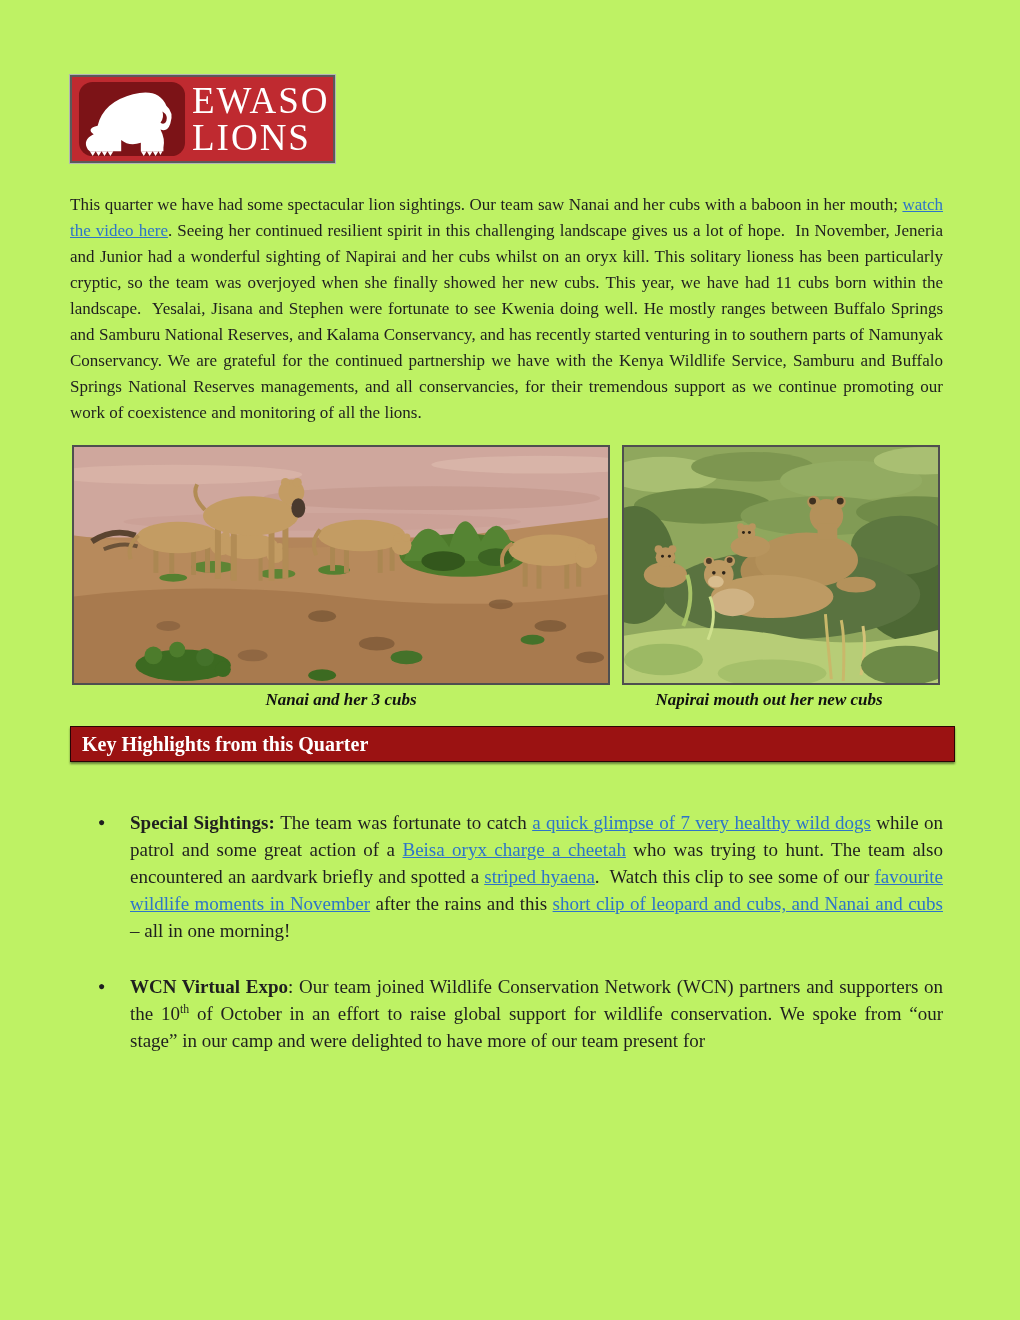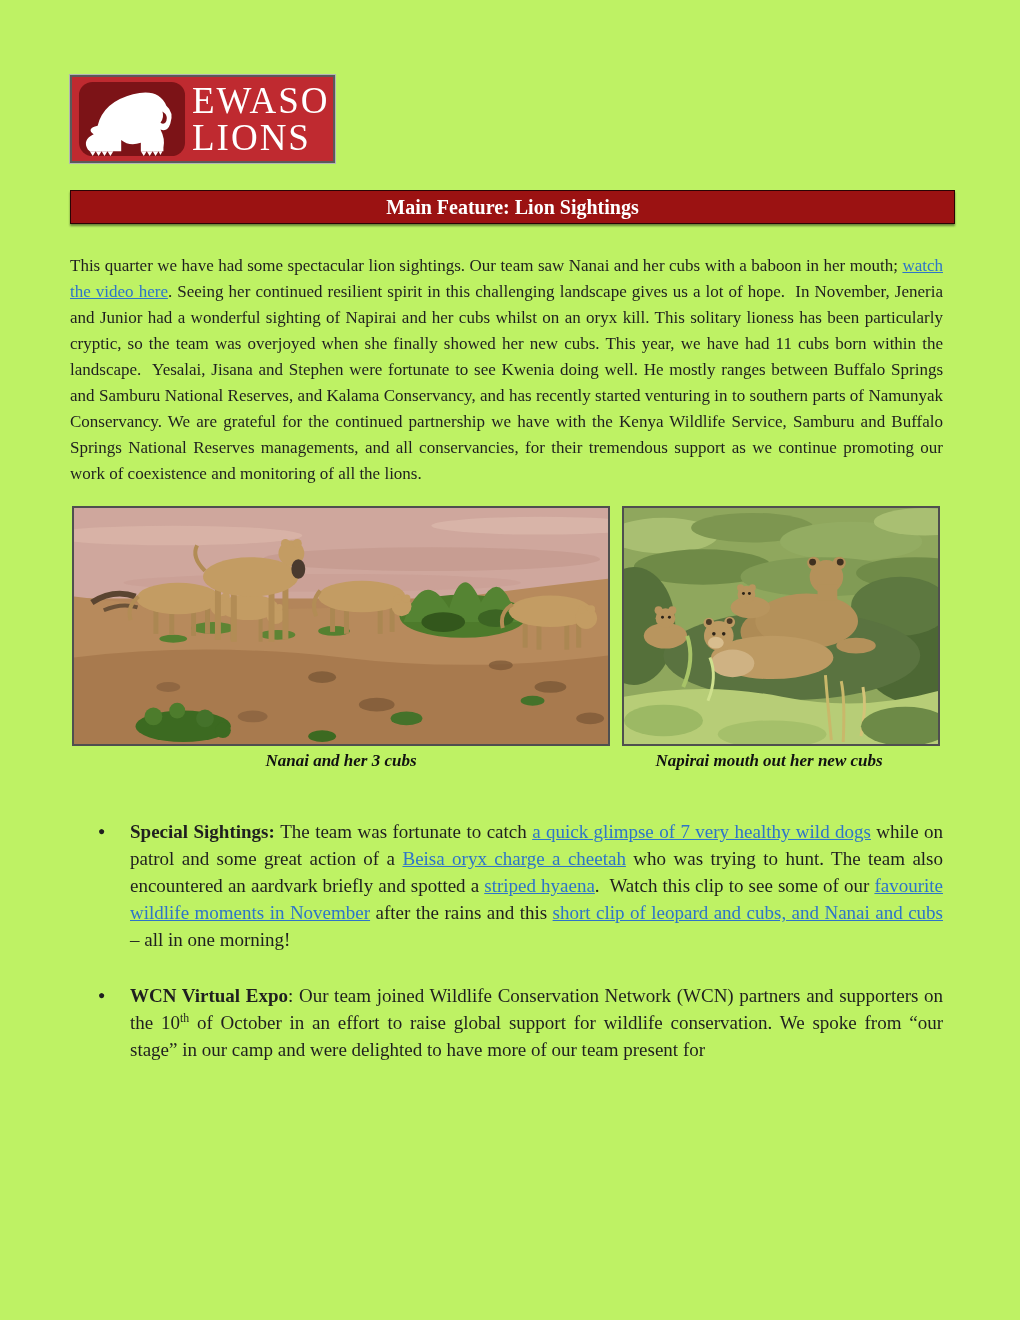--- a/index.html
+++ b/index.html
@@ -109,23 +109,20 @@
             <path style="fill:var(--logo-inner-red)" d="M84,44 q4,-6 2,-12 q6,4 4,10 q-2,5 -6,2 Z"></path>
           </svg>
         </div>
         <div class="logo-text">
           <span>EWASO</span>
           <span>LIONS</span>
         </div>
       </div>
     </div>
 
-    <div class="section-bar center">
-      <span>Main Feature: Lion Sightings</span>
-    </div>
 
     <p class="body-text"><span>This quarter we have had some spectacular lion sightings. Our team saw Nanai and her cubs with a baboon in her mouth; </span><a href="#" class="doc-link">watch the video here</a><span>. Seeing her continued resilient spirit in this challenging landscape gives us a lot of hope.&nbsp; In November, Jeneria and Junior had a wonderful sighting of Napirai and her cubs whilst on an oryx kill. This solitary lioness has been particularly cryptic, so the team was overjoyed when she finally showed her new cubs. This year, we have had 11 cubs born within the landscape.&nbsp; Yesalai, Jisana and Stephen were fortunate to see Kwenia doing well. He mostly ranges between Buffalo Springs and Samburu National Reserves, and Kalama Conservancy, and has recently started venturing in to southern parts of Namunyak Conservancy. We are grateful for the continued partnership we have with the Kenya Wildlife Service, Samburu and Buffalo Springs National Reserves managements, and all conservancies, for their tremendous support as we continue promoting our work of coexistence and monitoring of all the lions.</span></p>
 
     <div class="photos-row">
       <figure class="photo photo-left">
         <svg viewBox="0 0 538 240" width="534" height="236" preserveAspectRatio="none">
           <rect width="538" height="240" fill="#b3855a"></rect>
           <rect width="538" height="92" fill="#cfa79d"></rect>
           <ellipse cx="100" cy="28" rx="130" ry="10" fill="#dbb6a9" opacity="0.7"></ellipse>
           <ellipse cx="360" cy="52" rx="170" ry="12" fill="#c2968b" opacity="0.6"></ellipse>
@@ -276,20 +273,23 @@
           <ellipse cx="150" cy="230" rx="55" ry="14" fill="#a5c06a"></ellipse>
         </svg>
       </figure>
     </div>
 
     <div class="captions-row">
       <div class="caption c1">Nanai and her 3 cubs</div>
       <div class="caption c2">Napirai mouth out her new cubs</div>
     </div>
 
+    <div class="section-bar left">
+      <span>Key Highlights from this Quarter</span>
+    </div>
 
     <ul class="bullets">
       <li>
         <span class="marker">●</span>
         <div class="bullet-text"><span class="b">Special Sightings: </span><span>The team was fortunate to catch </span><a href="#" class="doc-link">a quick glimpse of 7 very healthy wild dogs</a><span> while on patrol and some great action of a </span><a href="#" class="doc-link">Beisa oryx charge a cheetah</a><span> who was trying to hunt. The team also encountered an aardvark briefly and spotted a </span><a href="#" class="doc-link">striped hyaena</a><span>.&nbsp; Watch this clip to see some of our </span><a href="#" class="doc-link">favourite wildlife moments in November</a><span> after the rains and this </span><a href="#" class="doc-link">short clip of leopard and cubs, and Nanai and cubs</a><span> – all in one morning!</span></div>
       </li>
       <li>
         <span class="marker">●</span>
         <div class="bullet-text"><span class="b">WCN Virtual Expo</span><span>: Our team joined Wildlife Conservation Network (WCN) partners and supporters on the 10</span><sup>th</sup><span> of October in an effort to raise global support for wildlife conservation. We spoke from “our stage” in our camp and were delighted to have more of our team present for</span></div>
       </li>

